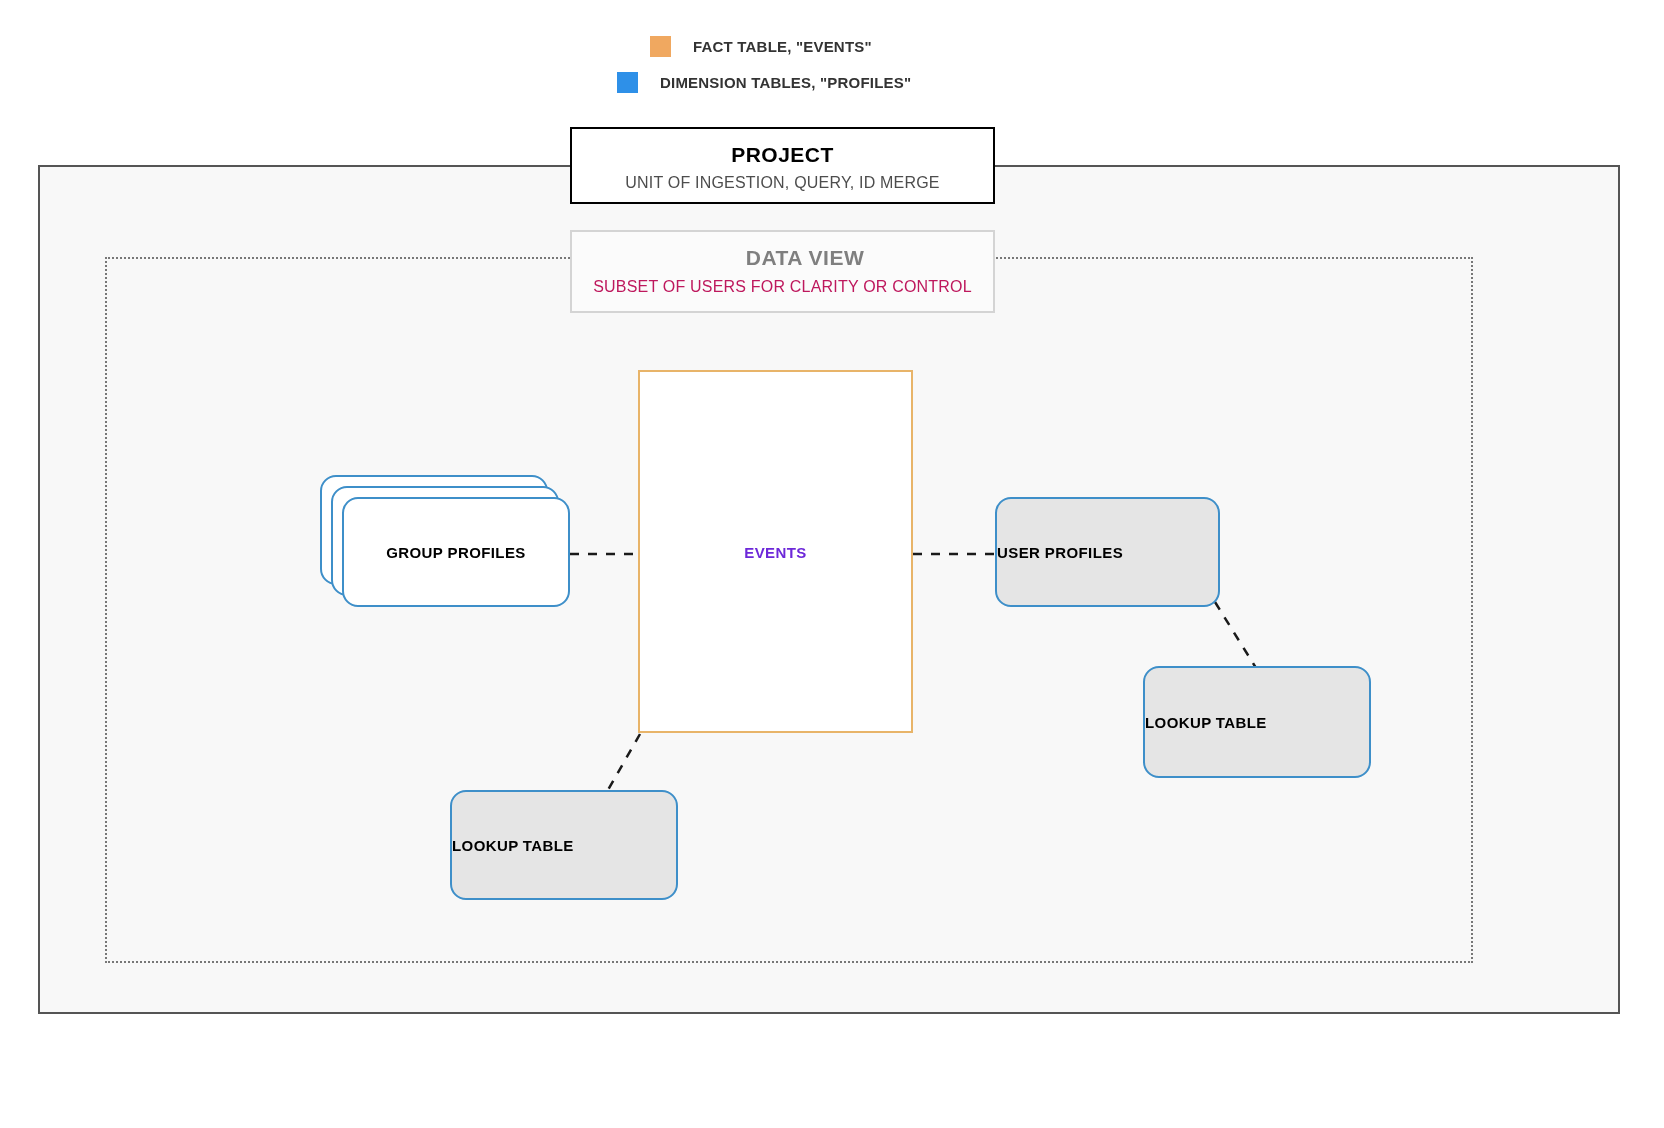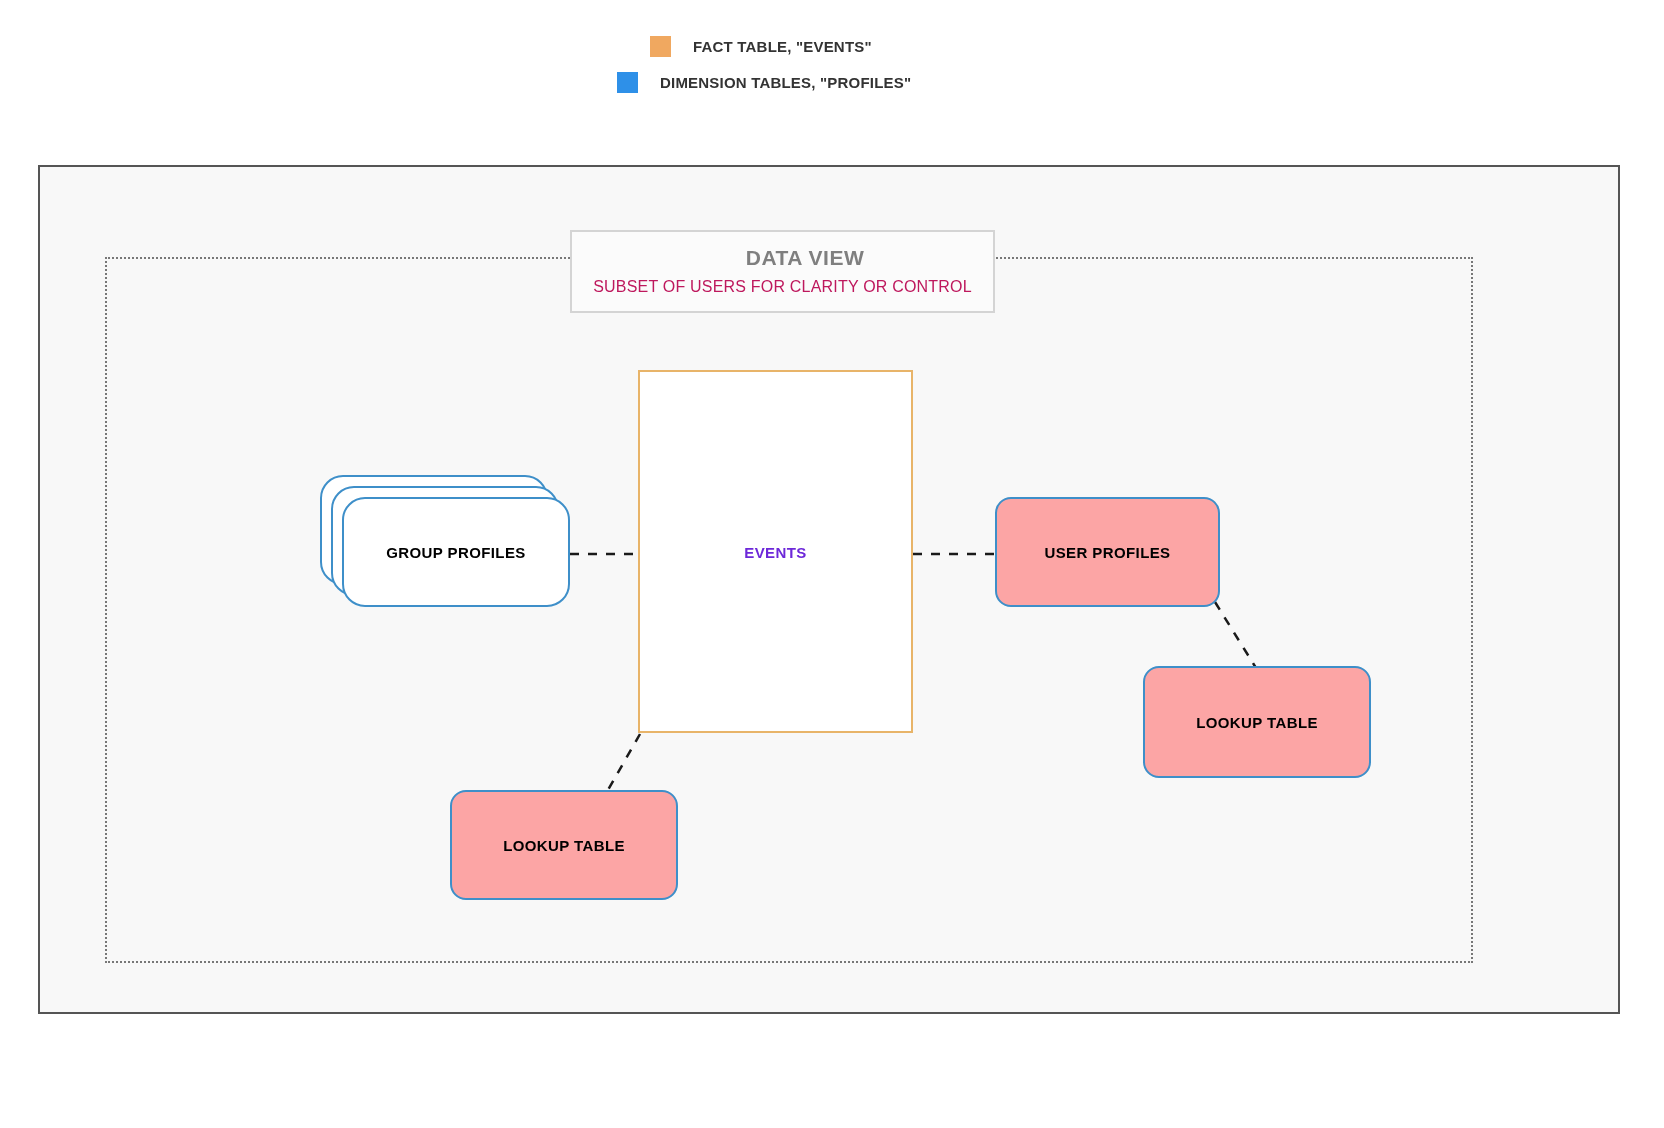--- a/index.html
+++ b/index.html
@@ -127,26 +127,25 @@
     text-align: center;
     font-size: 15px;
     font-weight: bold;
     color: #6d28d9;
     letter-spacing: 0.4px;
   }
 
   
   .node-box {
     position: absolute;
-    background: #fca5a5;
+    background: #e5e5e5;
     border: 2px solid #3e8fc9;
     border-radius: 16px;
     display: flex;
     align-items: center;
-    justify-content: center;
   }
   .node-label {
     font-size: 15px;
     font-weight: bold;
     color: #000000;
     letter-spacing: 0.4px;
   }
 
   
   #group-profiles-stack {
@@ -155,21 +154,21 @@
     top: 475px;
     width: 250px;
     height: 132px;
   }
   .stack-layer {
     position: absolute;
     width: 228px;
     height: 110px;
     background: #ffffff;
     border: 2px solid #3e8fc9;
-    border-radius: 23px;
+    border-radius: 16px;
   }
   #stack-back   { left: 0px;  top: 0px;  }
   #stack-mid    { left: 11px; top: 11px; }
   #stack-front  {
     left: 22px; top: 22px;
     display: flex;
     align-items: center;
     justify-content: center;
   }
 
@@ -221,20 +220,24 @@
 
   <div id="dataview-container"></div>
 
   <svg id="connectors" viewBox="0 0 1664 1128" xmlns="http://www.w3.org/2000/svg">
     <line x1="570" y1="554" x2="638" y2="554" stroke="#1a1a1a" stroke-width="2.5" stroke-dasharray="9 9"></line>
     <line x1="913" y1="554" x2="995" y2="554" stroke="#1a1a1a" stroke-width="2.5" stroke-dasharray="9 9"></line>
     <line x1="1215" y1="602" x2="1256" y2="668" stroke="#1a1a1a" stroke-width="2.5" stroke-dasharray="9 9"></line>
     <line x1="640" y1="734" x2="608" y2="790" stroke="#1a1a1a" stroke-width="2.5" stroke-dasharray="9 9"></line>
   </svg>
 
+  <div class="header-card" id="project-card">
+    <div class="card-title">PROJECT</div>
+    <div class="card-sub">UNIT OF INGESTION, QUERY, ID MERGE</div>
+  </div>
 
   <div class="header-card" id="dataview-card">
     <div class="card-title">DATA VIEW</div>
     <div class="card-sub">SUBSET OF USERS FOR CLARITY OR CONTROL</div>
   </div>
 
   <div id="events-box">
     <div id="events-label">EVENTS</div>
   </div>
 

